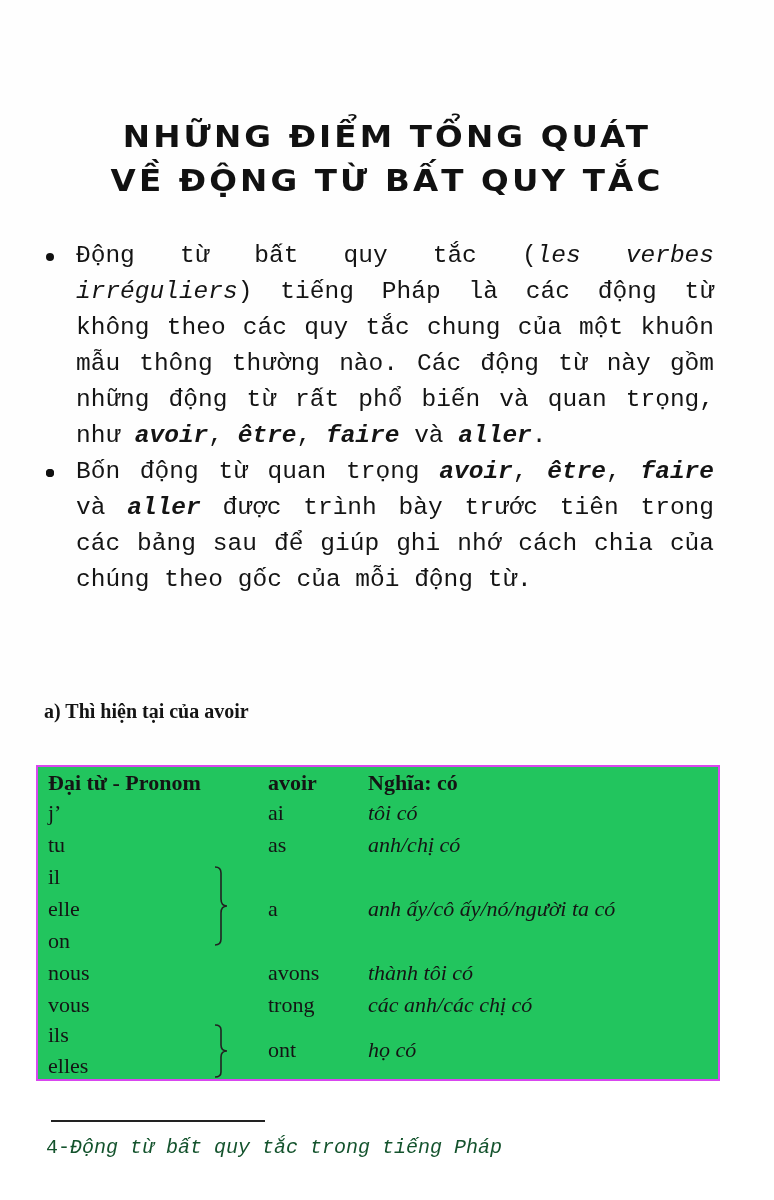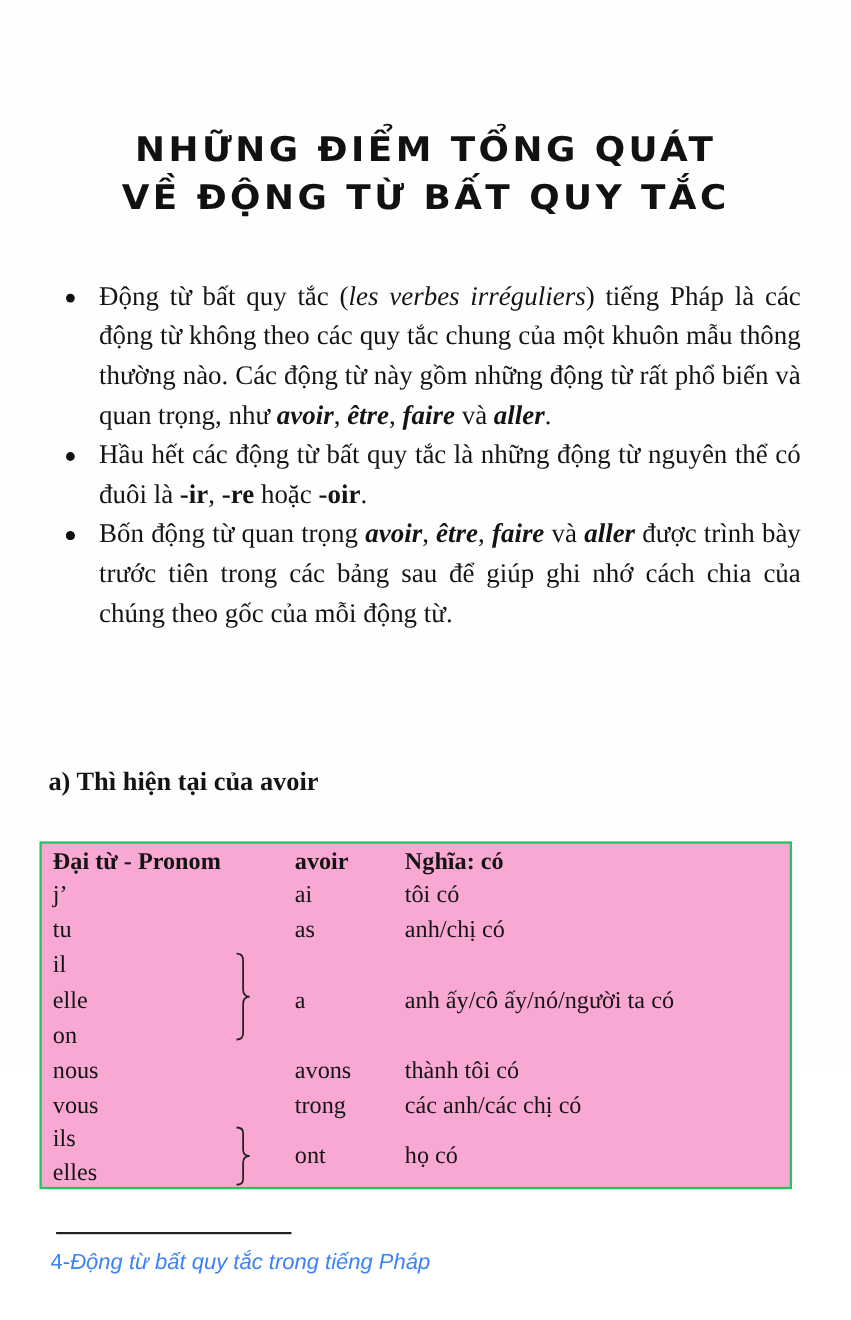--- a/index.html
+++ b/index.html
@@ -37,25 +37,26 @@
     transform: scaleX(1.05);
   }
   .title .line { display: block; }
 
   
   .bullets {
     position: absolute;
     left: 44px;
     top: 238px;
     width: 670px;
-    margin: 14px;
+    margin: 0;
     padding: 0;
     list-style: none;
     font-size: 24.5px;
     line-height: 36px;
+    font-family: Liberation Mono, monospace;
   }
   .bullets li {
     position: relative;
     padding-left: 32px;
     margin: 0;
     text-align: justify;
   }
   .bullets li .dot {
     position: absolute;
     left: 2px;
@@ -67,46 +68,46 @@
   }
   .bi { font-weight: bold; font-style: italic; }
   .b { font-weight: bold; }
   .i { font-style: italic; }
 
   
   .section-heading {
     position: absolute;
     left: 44px;
     top: 696px;
-    font-size: 24px;
+    font-size: 20px;
     font-weight: bold;
     line-height: 30px;
   }
 
   
   .conj-box {
     position: absolute;
     left: 36px;
     top: 765px;
     width: 684px;
     height: 316px;
-    border: 2px solid #22c55e;
+    border: 2px solid #d946ef;
     box-sizing: border-box;
-    background: #f9a8d4;
+    background: #22c55e;
   }
   .row {
     position: absolute;
     left: 0;
     height: 32px;
     font-size: 22px;
     line-height: 32px;
   }
   .c1 { position: absolute; left: 10px; white-space: nowrap; }
   .c2 { position: absolute; left: 230px; white-space: nowrap; }
-  .c3 { position: absolute; left: 330px; white-space: nowrap; }
+  .c3 { position: absolute; left: 330px; white-space: nowrap; font-style: italic; }
   .hdr .c1, .hdr .c2, .hdr .c3 { font-weight: bold; font-style: normal; }
 
   .brace {
     position: absolute;
     left: 175px;
     width: 20px;
   }
   .brace svg { display: block; }
 
   
@@ -115,40 +116,39 @@
     left: 51px;
     top: 1120px;
     width: 214px;
     height: 0;
     border-top: 2px solid #222;
   }
   .footer-text {
     position: absolute;
     left: 46px;
     top: 1134px;
-    font-family: Liberation Sans, sans-serif;
+    font-family: Liberation Mono, monospace;
     font-size: 20px;
     line-height: 28px;
-    color: #3b82f6;
+    color: #14532d;
   }
   .footer-text .i { font-style: italic; }
 </style>
 </head>
 <body>
 
 <div class="page">
 
   <div class="title">
     <span class="line">NHỮNG ĐIỂM TỔNG QUÁT</span>
     <span class="line">VỀ ĐỘNG TỪ BẤT QUY TẮC</span>
   </div>
 
   <ul class="bullets">
     <li><span class="dot"></span><span class="content"><span>Động từ bất quy tắc (</span><span class="i">les verbes irréguliers</span><span>) tiếng Pháp là các động từ không theo các quy tắc chung của một khuôn mẫu thông thường nào. Các động từ này gồm những động từ rất phổ biến và quan trọng, như </span><span class="bi">avoir</span><span>, </span><span class="bi">être</span><span>, </span><span class="bi">faire</span><span> và </span><span class="bi">aller</span><span>.</span></span></li>
-    <li><span class="dot"></span><span class="content"><span>Hầu hết các động từ bất quy tắc là những động từ nguyên thể có đuôi là </span><span class="b">-ir</span><span>, </span><span class="b">-re</span><span> hoặc </span><span class="b">-oir</span><span>.</span></span></li>
     <li><span class="dot"></span></li>
     <li><span class="dot"></span><span class="content"><span>Bốn động từ quan trọng </span><span class="bi">avoir</span><span>, </span><span class="bi">être</span><span>, </span><span class="bi">faire</span><span> và </span><span class="bi">aller</span><span> được trình bày trước tiên trong các bảng sau để giúp ghi nhớ cách chia của chúng theo gốc của mỗi động từ.</span></span></li>
   </ul>
 
   <div class="section-heading">a) Thì hiện tại của avoir</div>
 
   <div class="conj-box">
 
     <div class="row hdr" style="top:0px;">
       <span class="c1">Đại từ - Pronom</span>

